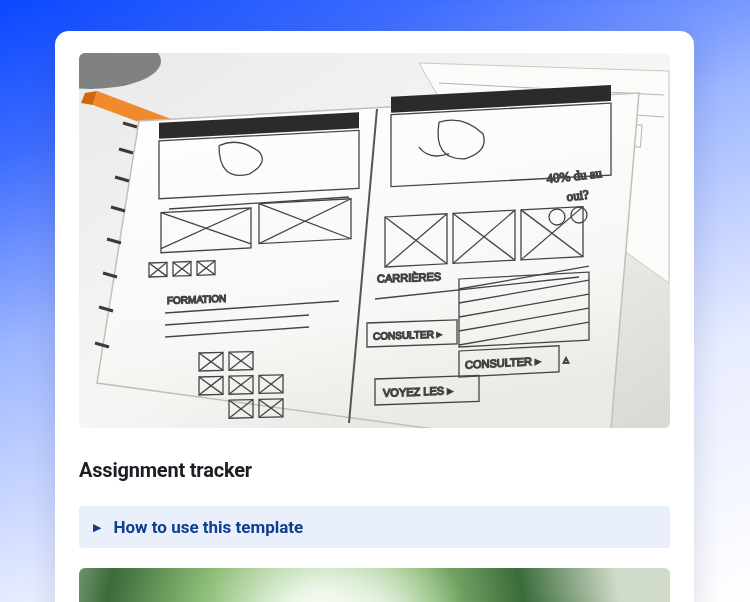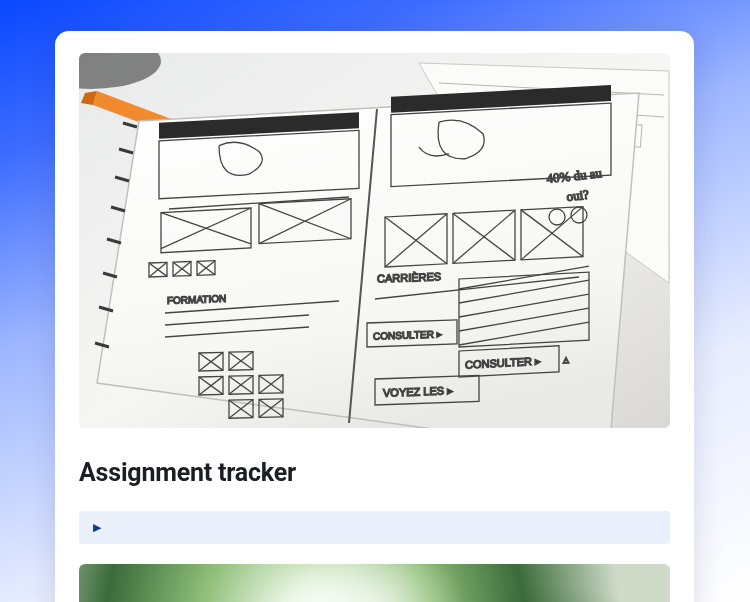--- a/index.html
+++ b/index.html
@@ -22,21 +22,21 @@
     .hero {
       width: 100%;
       height: 375px;
       border-radius: 6px;
       overflow: hidden;
       background: #ededed;
       position: relative;
     }
     .hero svg { display: block; }
     .title {
-      font-size: 25px;
+      font-size: 20px;
       font-weight: 700;
       color: #1b1f23;
       margin-top: 30px;
       letter-spacing: -0.2px;
     }
     .expander {
       margin-top: 24px;
       width: 100%;
       background: #e9effb;
       border-radius: 4px;
@@ -232,19 +232,20 @@
           <text x="8" y="18" font-size="11" fill="#333" font-family="sans-serif">VOYEZ LES ▸</text>
         </g>
       </g>
     </svg>
   </div>
 
   <h1 class="title">Assignment tracker</h1>
 
   <div class="expander">
     <span class="tri">▶</span>
+    <span class="label">How to use this template</span>
   </div>
 
   <div class="second-img">
     <div class="blur"></div>
   </div>
 
 </div>
 
 </body></html>

